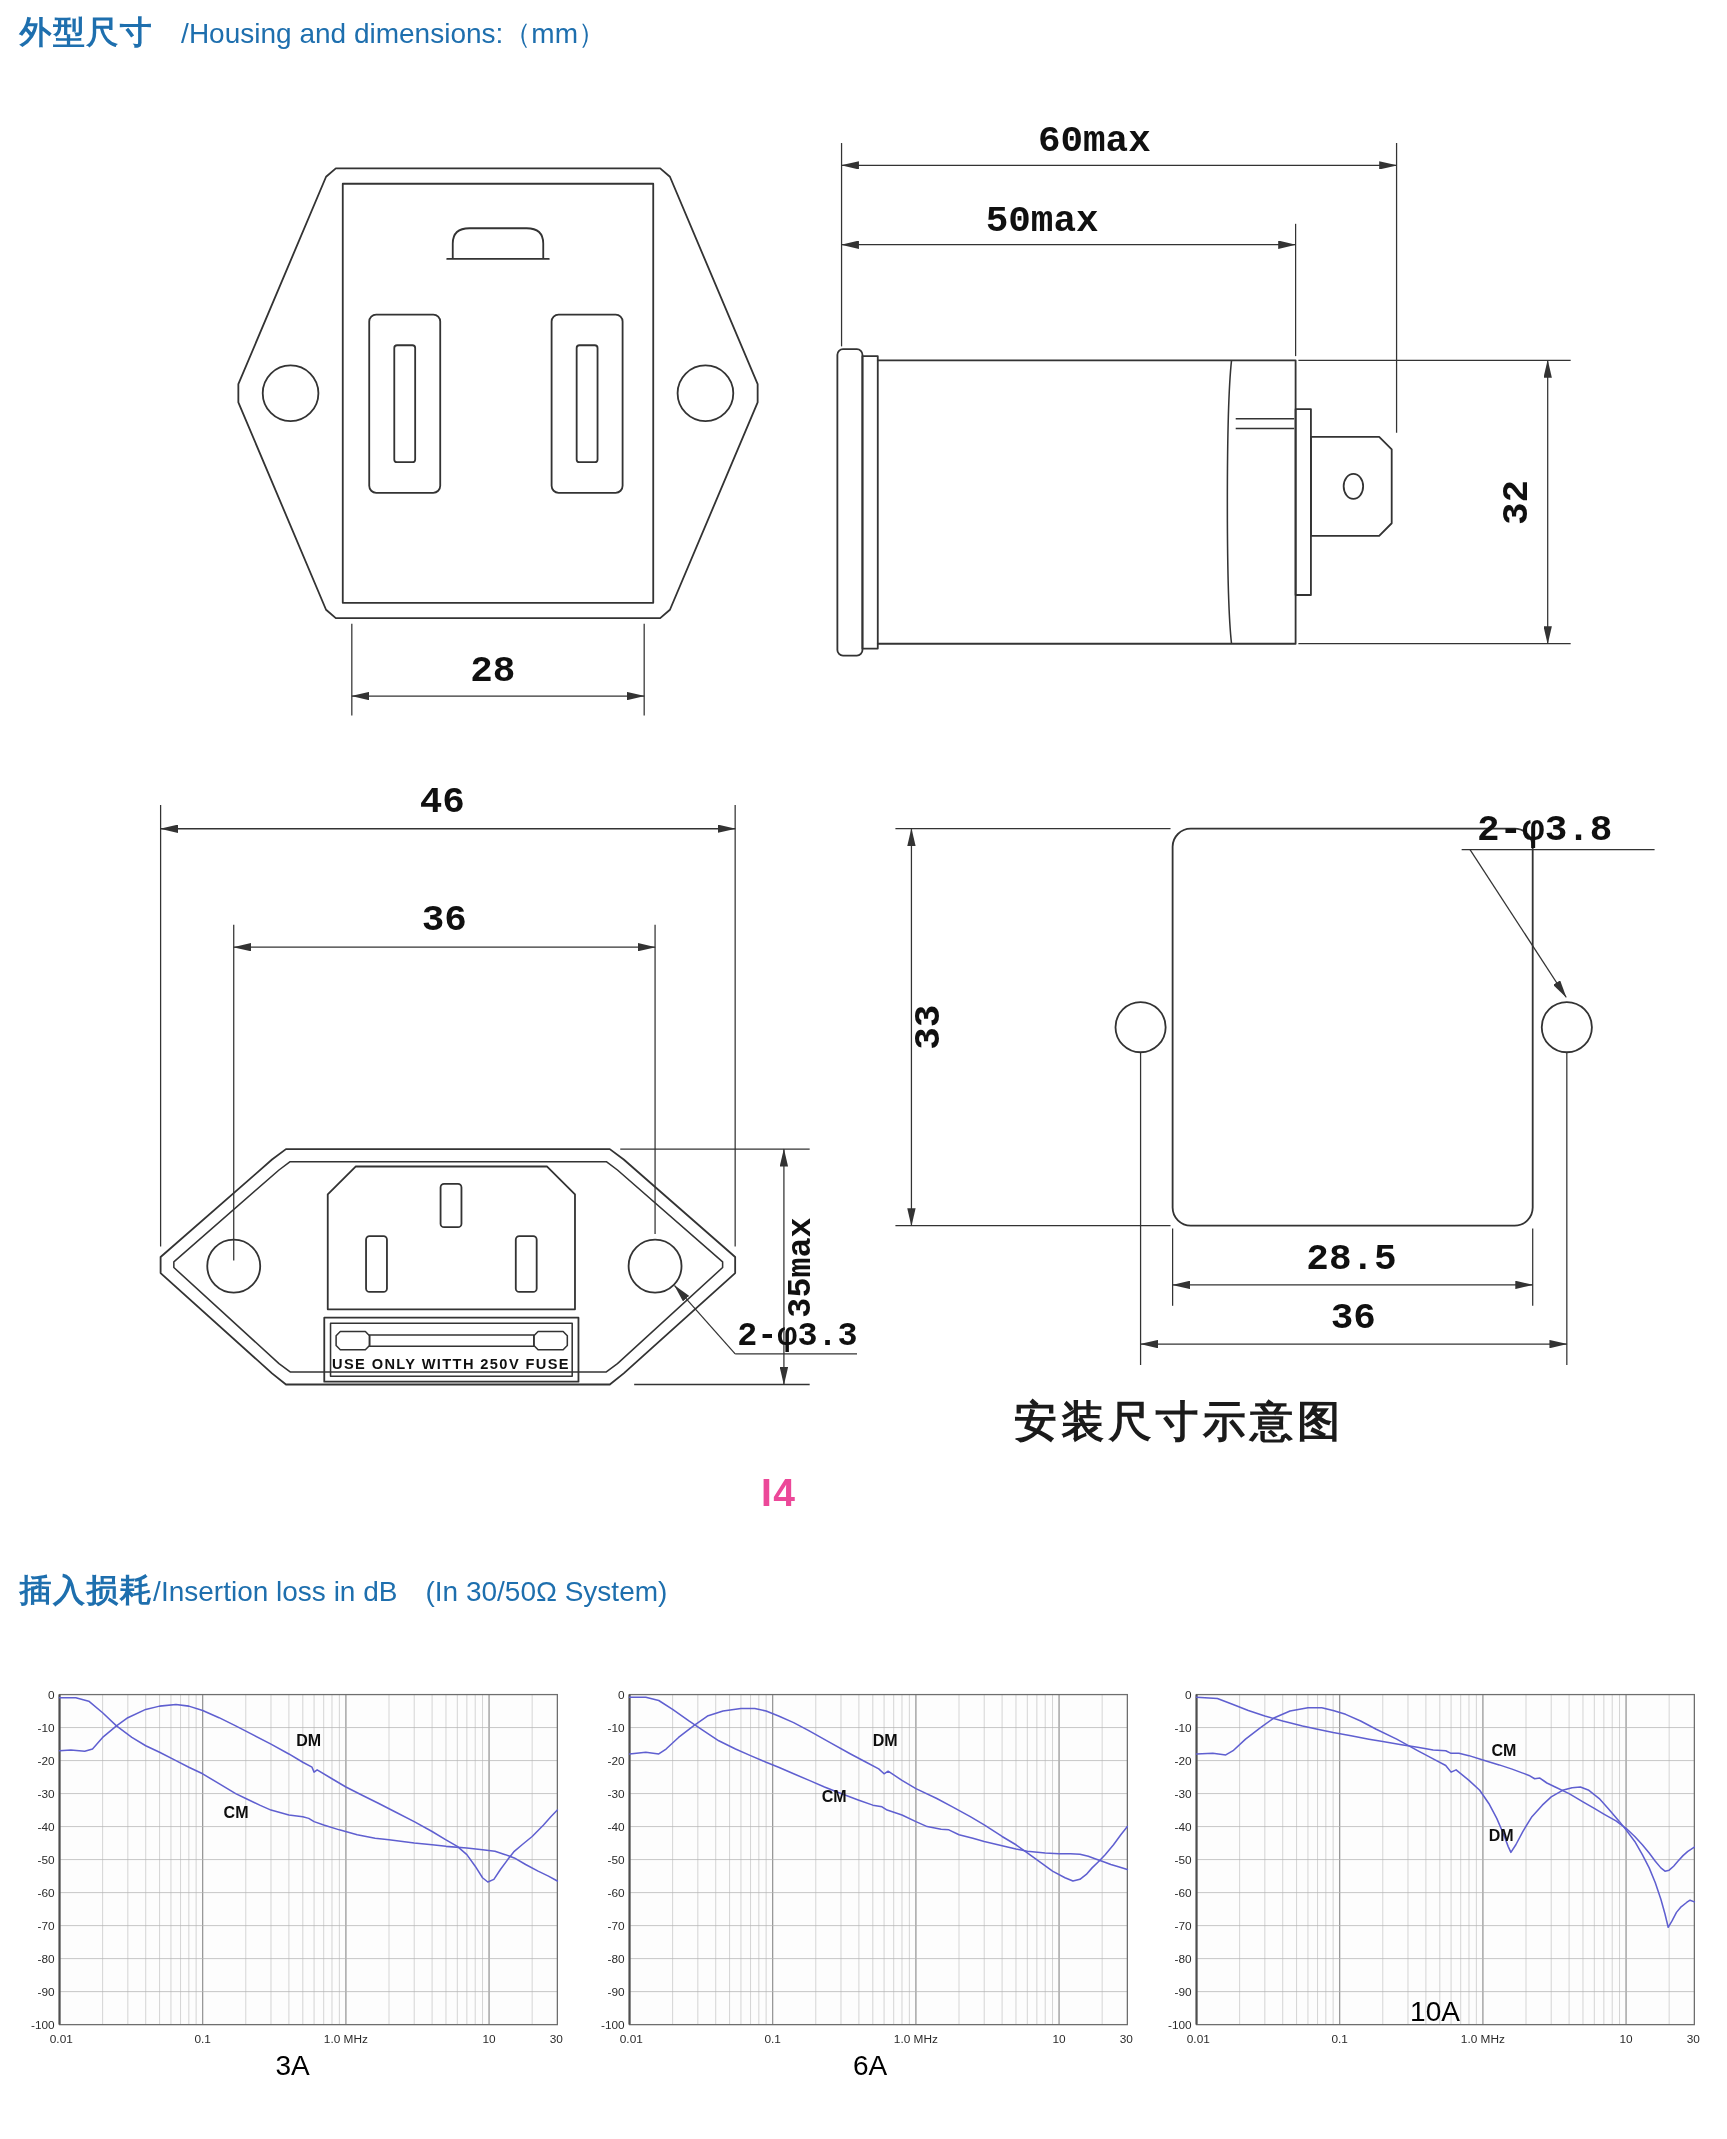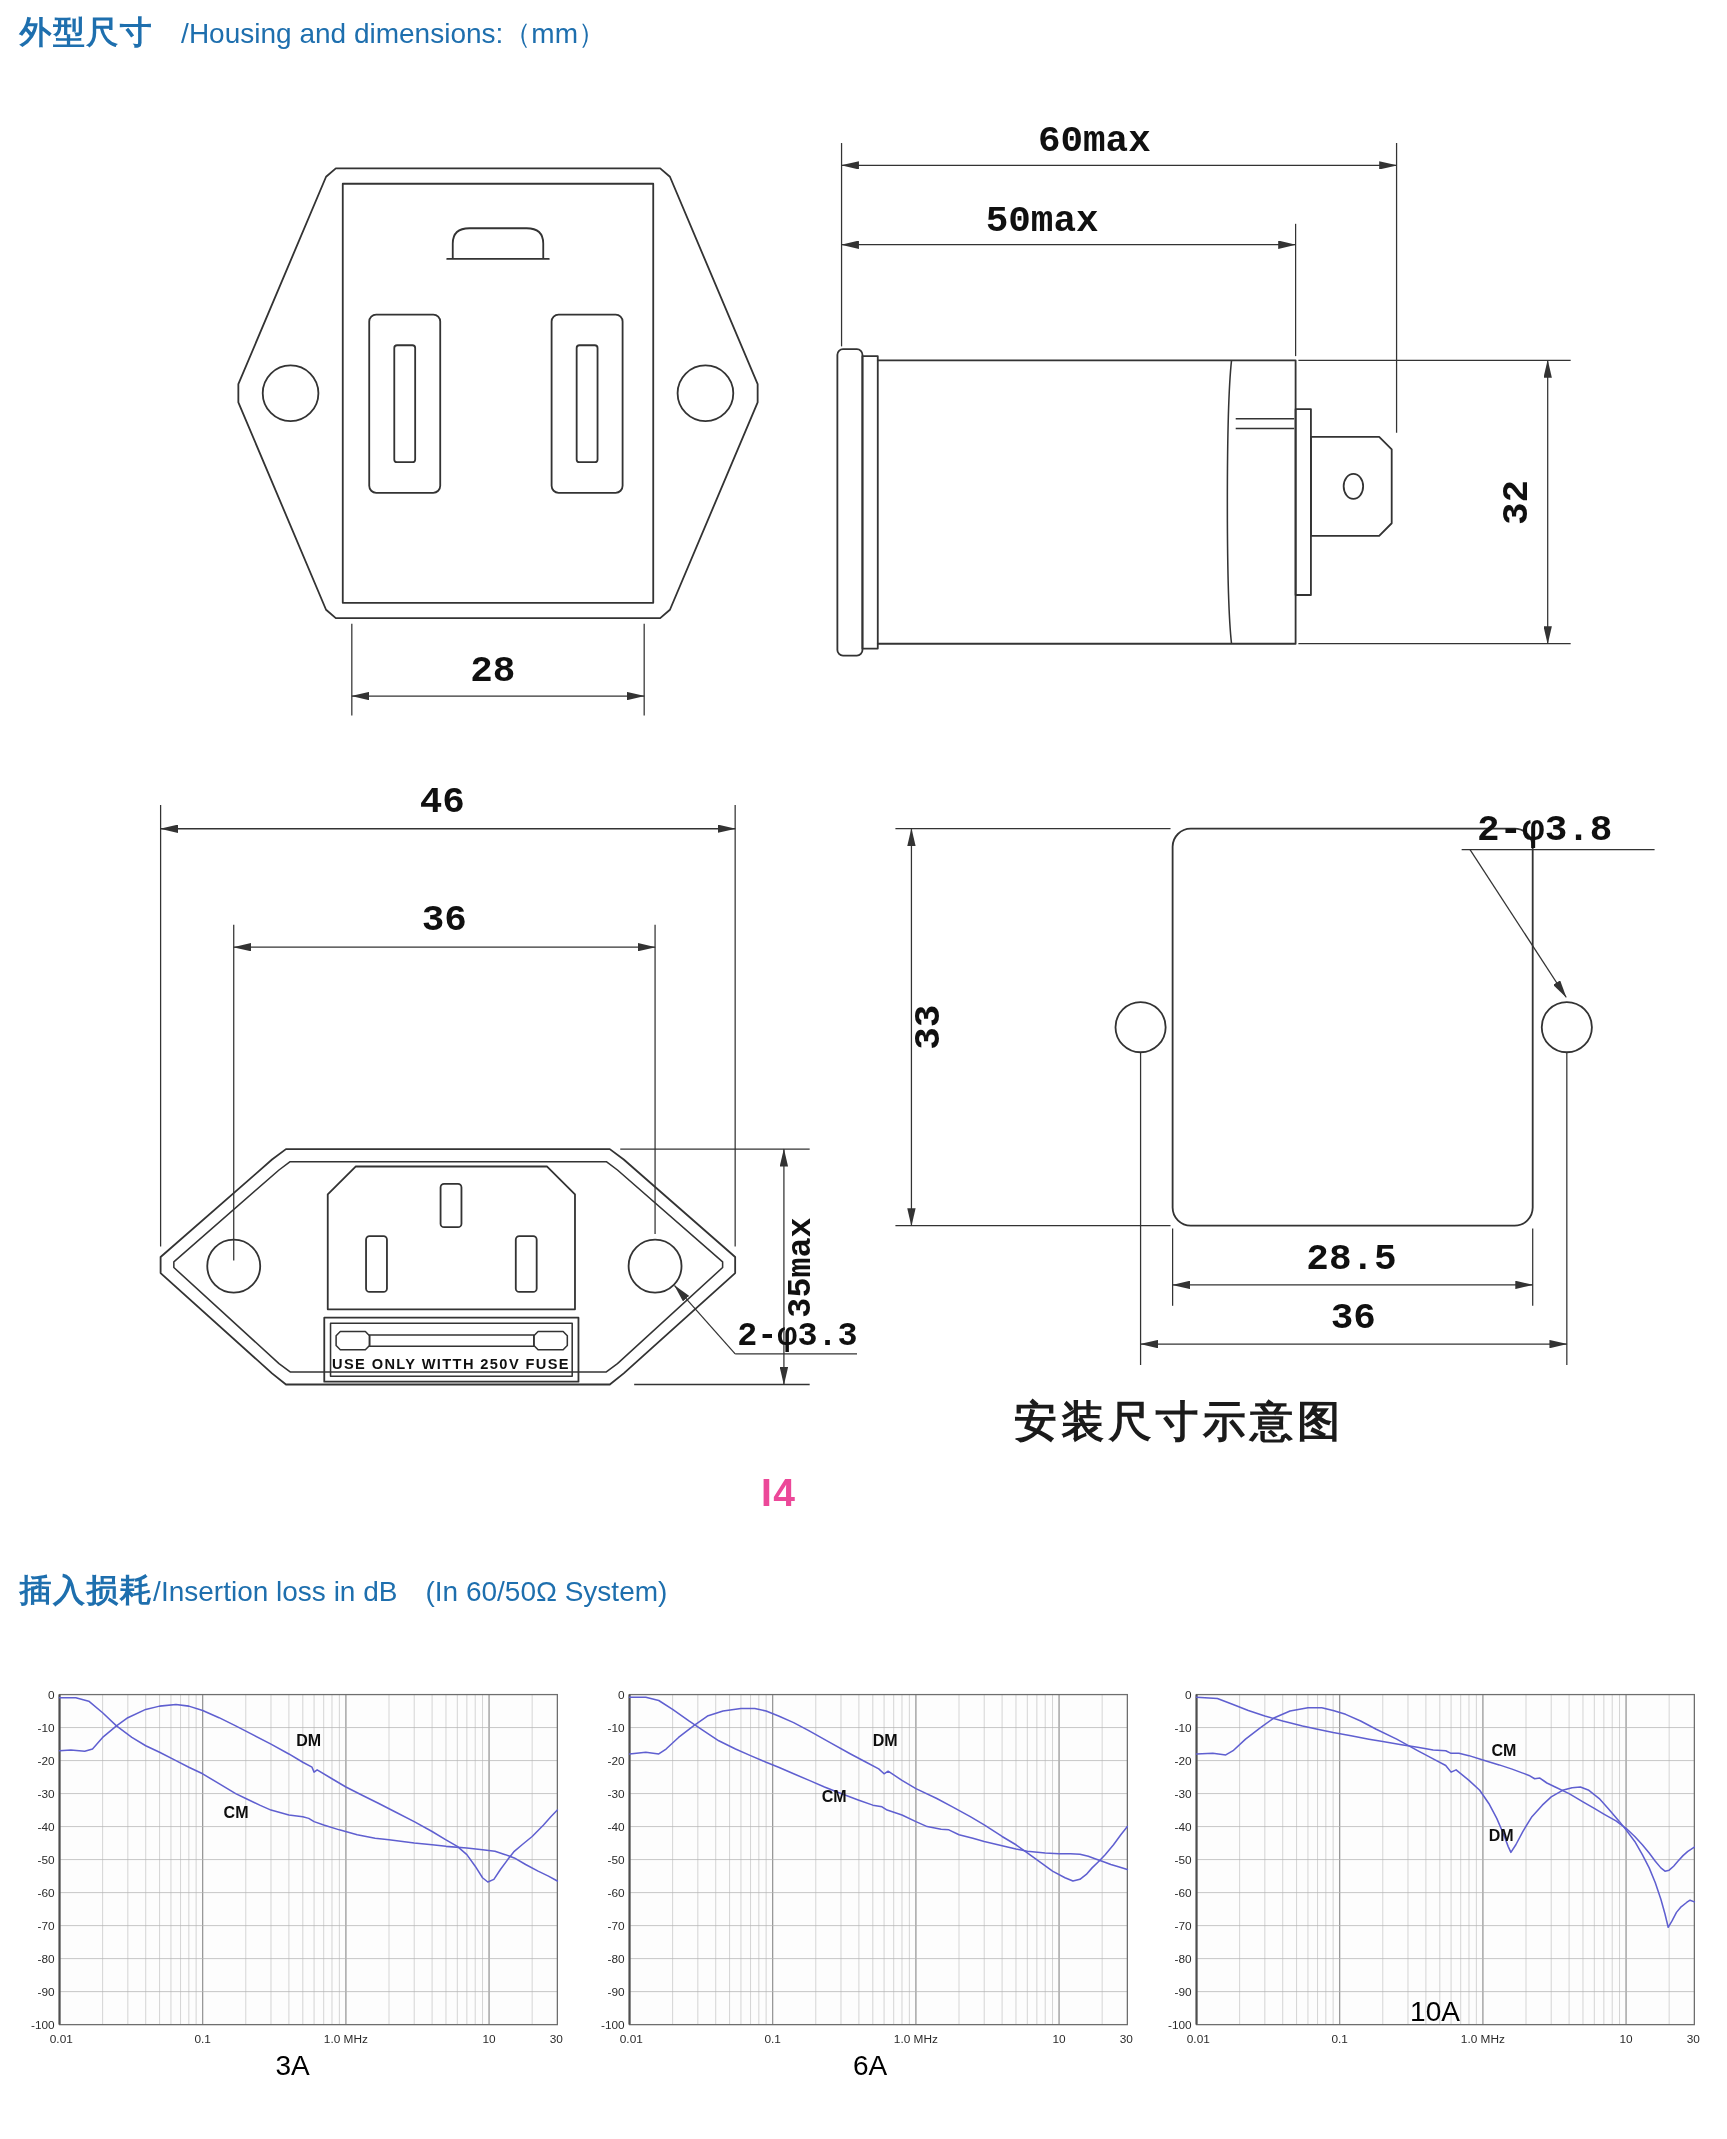--- a/index.html
+++ b/index.html
@@ -161,21 +161,21 @@
   <line class="thin" x1="838" y1="140" x2="1115" y2="140"></line>
   <text class="dim" x="860" y="126">2-φ3.8</text>
 </svg>
 
 <div class="abs mount-caption" style="left:1014px;top:1357px;margin-top:36px;">安装尺寸示意图</div>
 
 <div class="abs model-label" style="left:761px;top:1471px;">I4</div>
 
 <div class="abs sec-title blue" style="left:19.5px;top:1569px;">
   <span class="zh">插入损耗</span>
-  <span class="en">/Insertion loss in dB　(In 60/50Ω System)</span>
+  <span class="en">/Insertion loss in dB　(In 30/50Ω System)</span>
 </div>
 
 <svg class="abs" style="left:28px;top:1689px;" width="540" height="376" viewBox="0 0 775 540">
     <rect x="45" y="8" width="715" height="474" fill="#fdfdfd"></rect>
     <line x1="45.0" y1="8" x2="45.0" y2="482" stroke="#8f8f8f" stroke-width="1.7"></line>
     <line x1="106.9" y1="8" x2="106.9" y2="482" stroke="#c2c2c2" stroke-width="1"></line>
     <line x1="143.1" y1="8" x2="143.1" y2="482" stroke="#c2c2c2" stroke-width="1"></line>
     <line x1="168.8" y1="8" x2="168.8" y2="482" stroke="#c2c2c2" stroke-width="1"></line>
     <line x1="188.7" y1="8" x2="188.7" y2="482" stroke="#c2c2c2" stroke-width="1"></line>
     <line x1="205.0" y1="8" x2="205.0" y2="482" stroke="#c2c2c2" stroke-width="1"></line>

